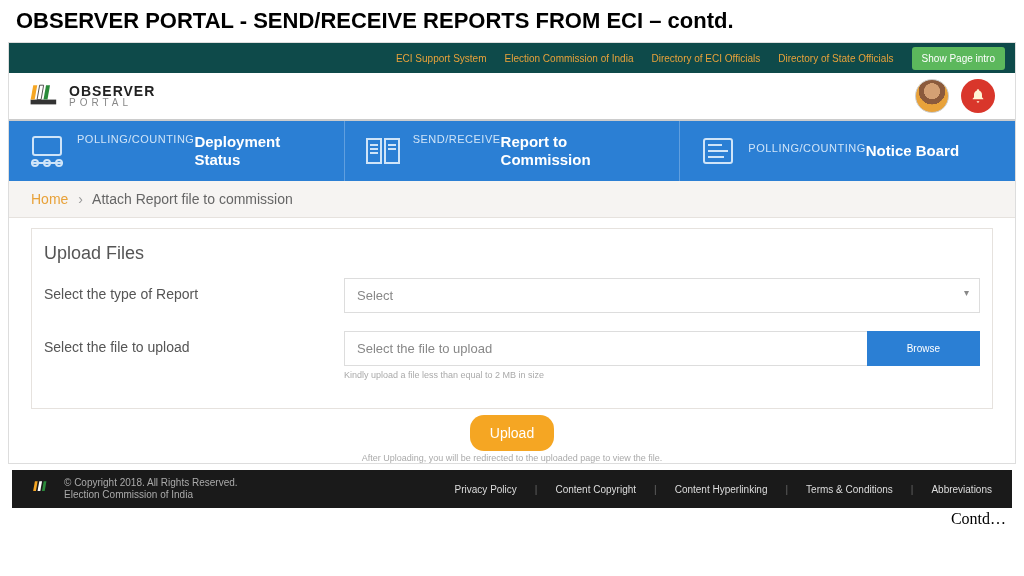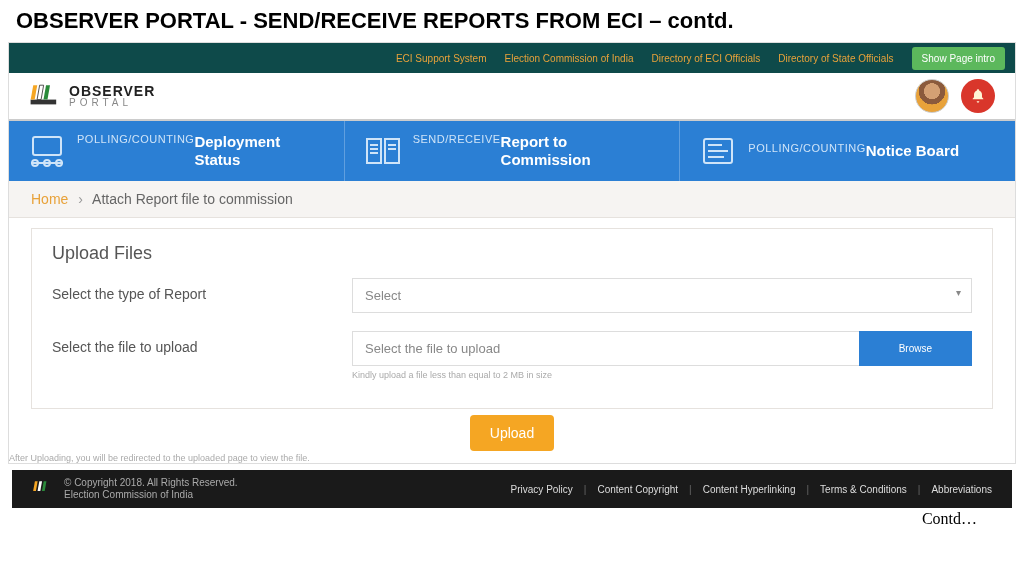--- a/index.html
+++ b/index.html
@@ -21,42 +21,42 @@
 .navband{background:#2b7fd4;height:60px;display:flex;align-items:stretch}
 .nav-item{flex:1;display:flex;align-items:center;gap:10px;padding:0 18px;border-right:1px solid rgba(255,255,255,.25);color:#fff}
 .nav-item:last-child{border-right:none}
 .nav-icon{width:40px;height:36px;flex-shrink:0}
 .nav-text{display:flex;flex-direction:row;line-height:1.2}
 .nav-text .l1{font-size:11px;color:#cfe4f8;letter-spacing:.5px}
 .nav-text .l2{font-size:15px;font-weight:bold}
 .crumbs{background:#f6f4f2;padding:10px 22px;font-size:14px;color:#666;border-bottom:1px solid #e6e2de}
 .crumbs .home{color:#e8a23a}
 .crumbs .sep{margin:0 6px;color:#999}
-.panel{margin:10px 22px 6px;border:1px solid #e6e2de;background:#fff;padding:14px 20px 10px}
+.panel{margin:10px 22px 6px;border:1px solid #e6e2de;background:#fff;padding:14px 12px 10px}
 .panel-title{font-size:18px;color:#555;margin-bottom:14px}
 .form-row{display:flex;align-items:flex-start;margin-bottom:18px}
 .form-label{width:300px;font-size:14px;color:#555;padding-top:8px}
 .form-control{flex:1}
 .select,.file-input{width:100%;border:1px solid #ddd;padding:9px 12px;font-size:13px;color:#888;background:#fff;position:relative}
 .select::after{content:"▾";position:absolute;right:10px;top:8px;color:#888;font-size:10px}
 .file-row{display:flex}
 .file-input{flex:1;border-right:none}
 .browse-btn{background:#2b7fd4;color:#ffffff;border:none;padding:0 40px;font-size:10px;cursor:pointer}
 .hint{font-size:9px;color:#aaa;margin-top:4px}
 .actions{display:flex;justify-content:center;gap:8px;margin:6px 0 2px}
-.btn{border:none;padding:10px 20px;font-size:14px;color:#fff;cursor:pointer;border-radius:4px}
+.btn{border:none;padding:10px 20px;font-size:14px;color:#fff;cursor:pointer;border-radius:14px}
 .btn-upload{background:#f5a623}
 .btn-back{background:#f5a623}
-.after-hint{text-align:left;font-size:9px;color:#aaa;margin-top:2px}
-.contd{position:absolute;right:47px;bottom:48px;font-size:16px;font-family:'Times New Roman',serif}
+.after-hint{text-align:center;font-size:9px;color:#aaa;margin-top:2px}
+.contd{position:absolute;right:18px;bottom:48px;font-size:16px;font-family:'Times New Roman',serif}
 .footer{background:#1a1a1a;color:#eee;height:38px;margin:6px 12px 0;display:flex;align-items:center;justify-content:space-between;padding:0 20px;font-size:10px}
 .footer-left{display:flex;align-items:center;gap:10px}
 .footer-logo{width:22px;height:20px}
 .footer-copy{display:flex;flex-direction:column;line-height:1.2;color:#aaa}
-.footer-links{display:flex;gap:11px;color:#ddd}
+.footer-links{display:flex;gap:18px;color:#ddd}
 .footer-links span.divider{color:#666}
 </style>
 </head>
 <body>
 
 <div class="slide-title">OBSERVER PORTAL - SEND/RECEIVE REPORTS FROM ECI – contd.</div>
 
 <div class="portal">
 
   <div class="topbar">

